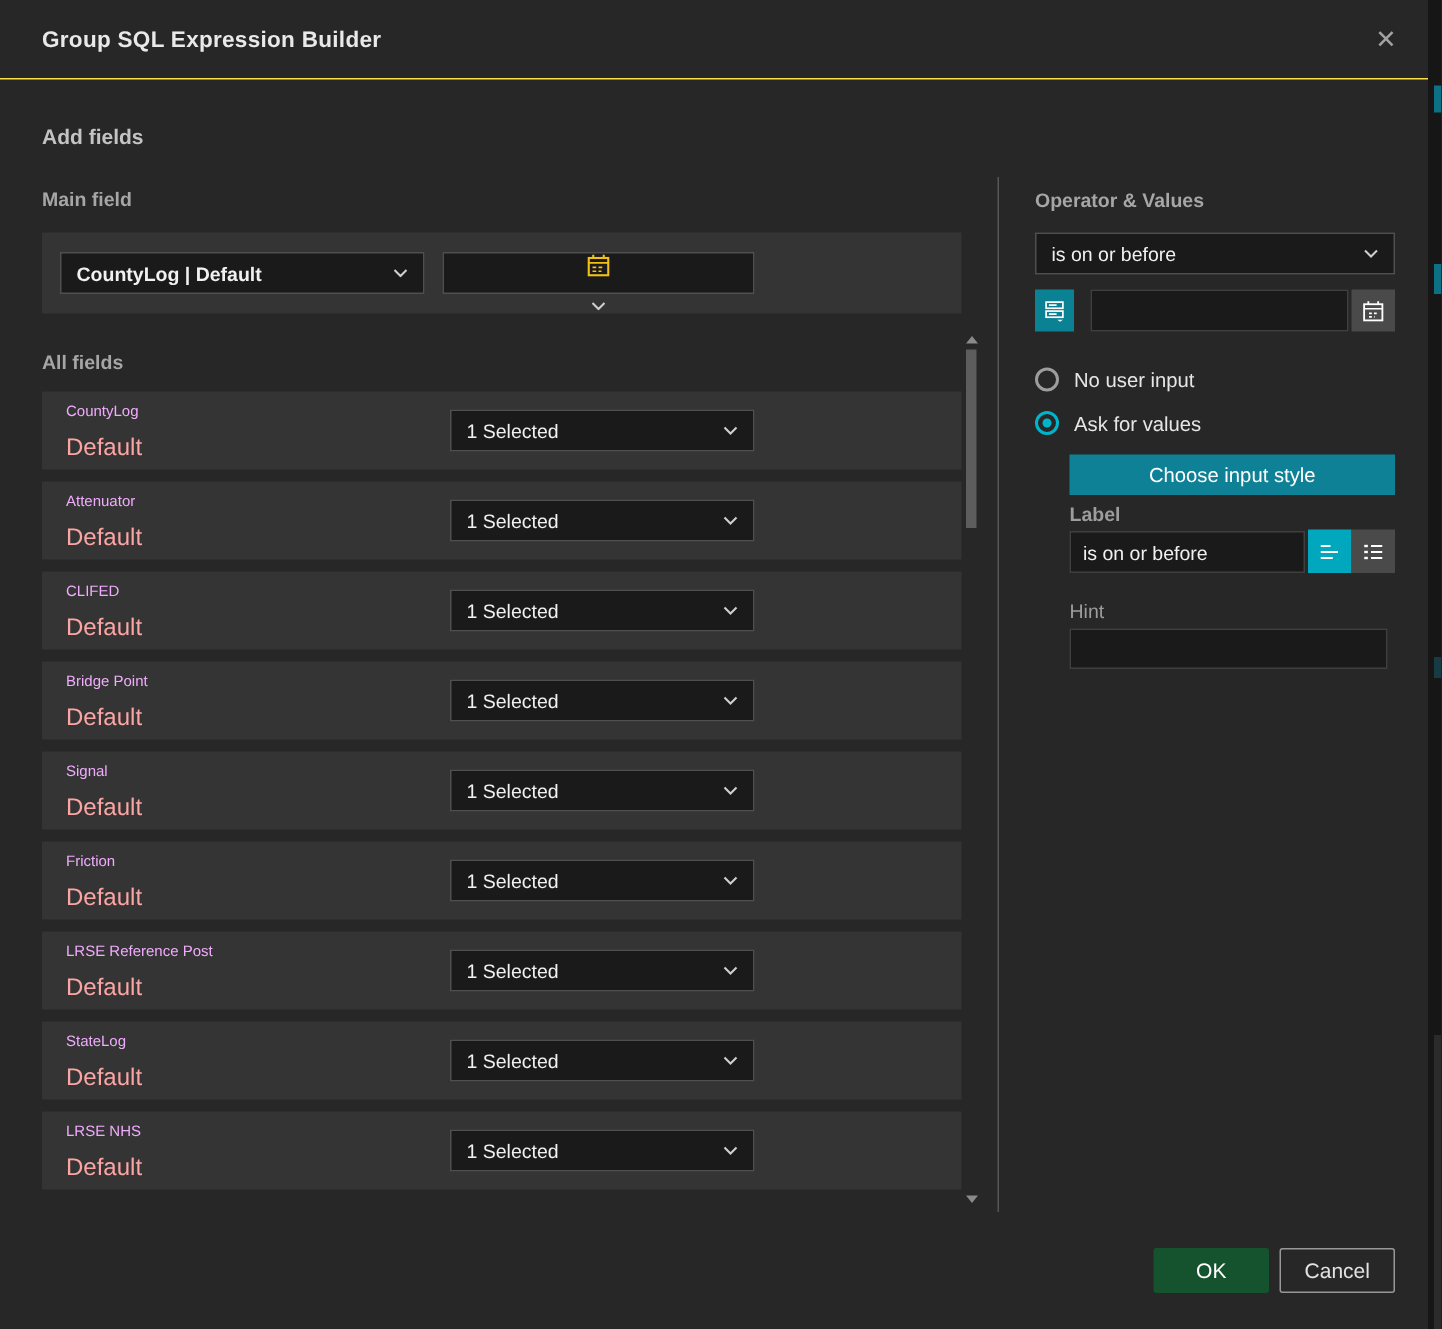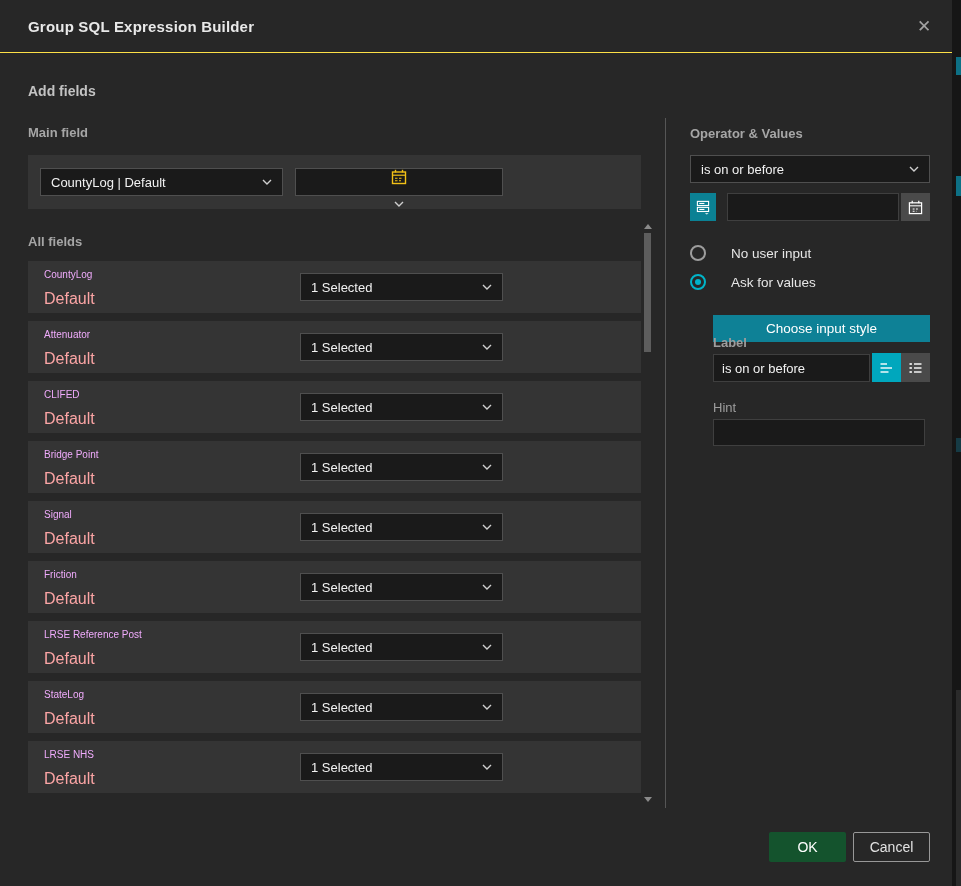--- a/index.html
+++ b/index.html
@@ -16,21 +16,21 @@
          border-bottom:1px solid #fde047; display:flex; align-items:center;
          justify-content:space-between; padding:0 16px 0 28px; }
   .hdr-title { font-size:15px; font-weight:700; color:#e9e9e9; letter-spacing:.2px; }
   .close-btn { width:24px; height:24px; display:flex; align-items:center; justify-content:center;
                color:#a2a2a2; font-size:17px; cursor:pointer; background:none; border:none; }
 
   .sec-heading { position:absolute; font-size:14px; font-weight:700; color:#c3c3c3; }
   .sub-label   { position:absolute; font-size:13px; font-weight:700; color:#a6a6a6; }
 
   
-  .panel { position:absolute; background:#343434; }
+  .panel { position:absolute; background:#343434;font-weight:bold; }
 
   
   .select { position:absolute; height:28px; background:#1a1a1a; border:1px solid #4f4f4f;
             display:flex; align-items:center; padding:0 10px; color:#f1f1f1; font-size:13px;
             cursor:pointer; gap:8px; }
   .select .sel-text { flex:1 1 auto; white-space:nowrap; overflow:hidden; }
   .chev { flex:0 0 auto; }
 
   
   .field-list { position:absolute; left:28px; top:261px; width:613px; display:flex;
@@ -52,30 +52,30 @@
 
   
   .icon-btn { position:absolute; display:flex; align-items:center; justify-content:center;
               border:none; cursor:pointer; }
   .teal-btn { background:#0b8194; }
   .gray-btn { background:#4a4a4a; }
   .text-input { position:absolute; height:28px; background:#1a1a1a; border:1px solid #3f3f3f;
                 color:#f1f1f1; font-size:13px; padding:0 8px; outline:none;
                 font-family:"Liberation Sans",sans-serif; }
 
-  .radio-row { position:absolute; display:flex; align-items:center; gap:25px; cursor:pointer; }
+  .radio-row { position:absolute; display:flex; align-items:center; gap:10px; cursor:pointer; }
   .radio { width:16px; height:16px; border-radius:50%; border:2px solid #9d9d9d; position:relative;
            flex:0 0 auto; background:transparent; }
   .radio.checked { border-color:#00b5c9; }
   .radio.checked::after { content:""; position:absolute; left:3px; top:3px; width:6px; height:6px;
                           border-radius:50%; background:#00b5c9; }
   .radio-label { font-size:13.5px; color:#e6e6e6; }
 
   .cta-btn { position:absolute; background:#0e8196; color:#fff; border:none; font-size:13.5px;
-             font-family:"Liberation Sans",sans-serif; cursor:pointer;margin-top:12px; }
+             font-family:"Liberation Sans",sans-serif; cursor:pointer; }
 
   .toggle-btn { width:29px; height:29px; }
   .toggle-active { background:#00a7bd; }
 
   
   .btn { position:absolute; height:30px; font-size:14px; border-radius:2px; cursor:pointer;
          font-family:"Liberation Sans",sans-serif; display:flex; align-items:center; justify-content:center; }
   .btn-ok { left:769px; top:832px; width:77px; background:#14532d; color:#fff; border:none; }
   .btn-cancel { left:853px; top:832px; width:77px; background:transparent; color:#e2e2e2;
                 border:1px solid #989898; }

